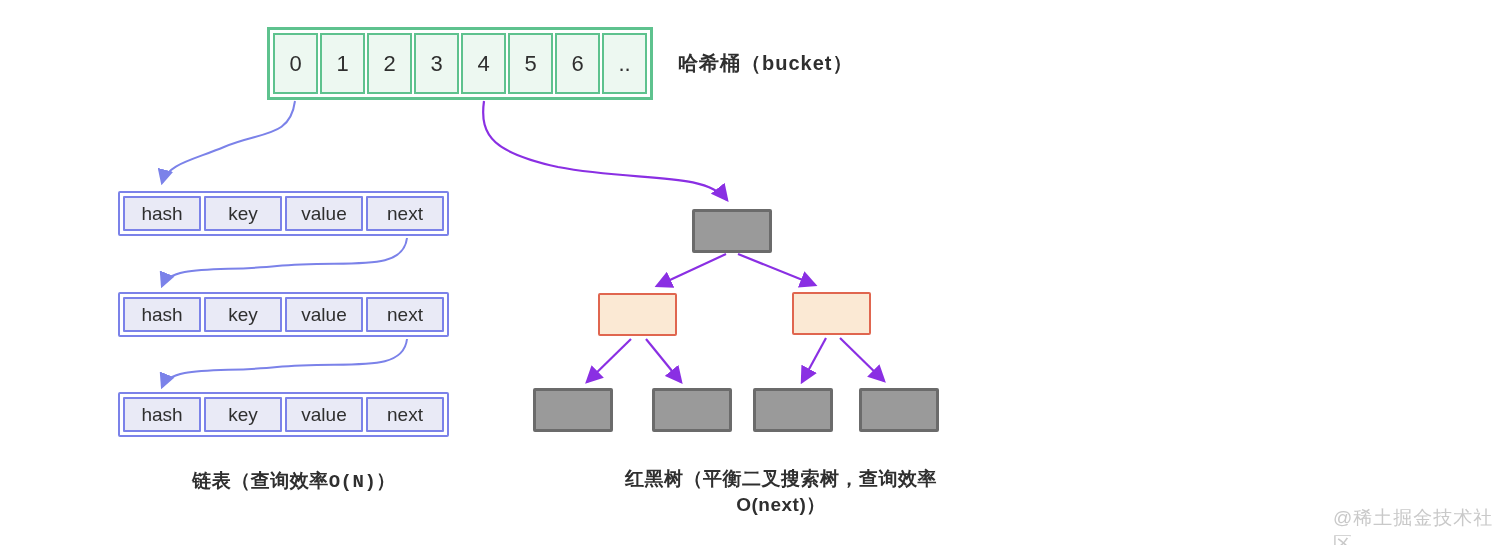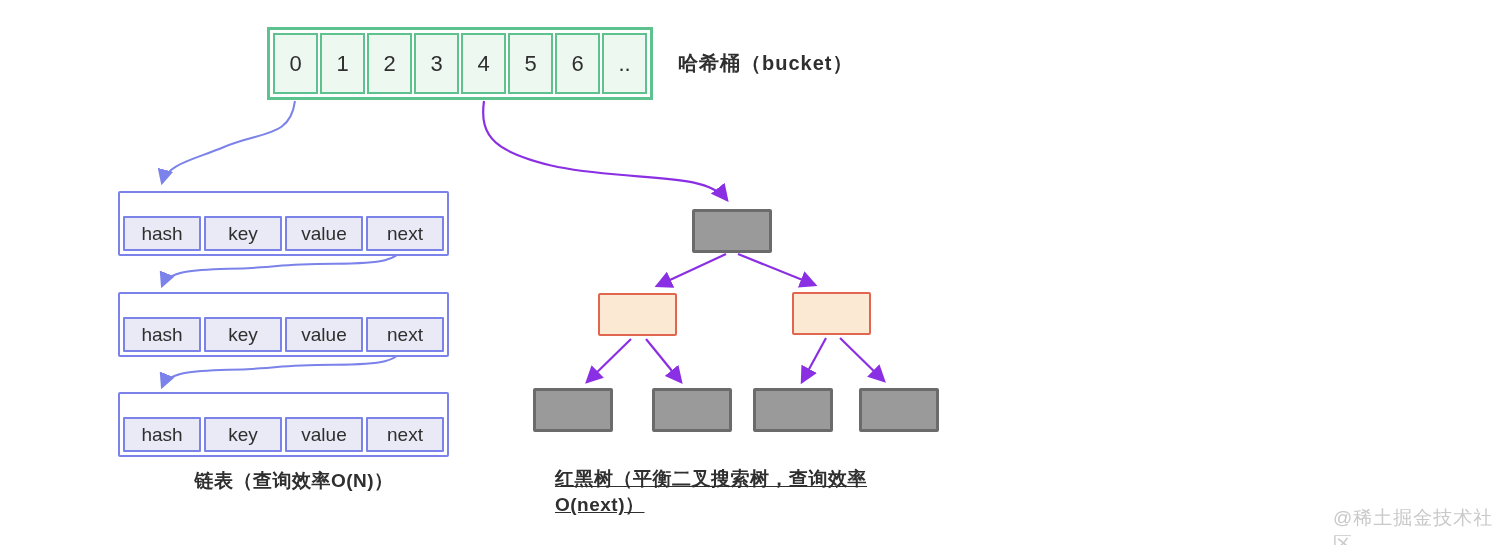--- a/index.html
+++ b/index.html
@@ -22,36 +22,36 @@
          display:flex;align-items:center;justify-content:center;
          font-size:22px;color:var(--ink);}
   .bucket-label{position:absolute;left:678px;top:50px;font-size:20px;font-weight:700;color:var(--ink);letter-spacing:1px;}
 
   
   .lnode{position:absolute;left:118px;display:flex;gap:3px;padding:3px;
          border:2px solid var(--list-border);background:#ffffff;border-radius:2px;}
   .lnode1{top:191px;} .lnode2{top:292px;} .lnode3{top:392px;}
   .lcell{width:74px;height:31px;border:2px solid var(--list-border);background:var(--list-fill);
          display:flex;align-items:center;justify-content:center;border-radius:1px;
-         font-size:19px;font-weight:500;color:var(--ink);margin-top:20px;}
+         font-size:19px;font-weight:500;color:var(--ink);}
 
   
   .tnode{position:absolute;border-radius:2px;}
   .tgray{width:74px;height:38px;border:3px solid var(--gray-border);background:var(--gray-fill);}
   .torange{width:75px;height:39px;border:2.5px solid var(--orange-border);background:var(--orange-fill);}
   .troot{left:692px;top:209px;}
   .tleft{left:598px;top:293px;}
   .tright{left:792px;top:292px;}
   .tleaf1{left:533px;top:388px;} .tleaf2{left:652px;top:388px;}
   .tleaf3{left:753px;top:388px;} .tleaf4{left:859px;top:388px;}
 
   
   .caption{position:absolute;font-size:19px;font-weight:600;color:var(--ink);letter-spacing:0.5px;}
-  .caption-left{left:144px;top:468px;width:300px;text-align:center;}
-  .caption-right{left:555px;top:466px;width:400px;line-height:26px;text-decoration:underline;}
+  .caption-left{left:144px;top:468px;width:300px;text-align:center;font-family:Liberation Mono, monospace;}
+  .caption-right{left:581px;top:466px;width:400px;text-align:center;line-height:26px;}
 
   .watermark{position:absolute;left:1333px;top:505px;font-size:19px;color:var(--wm);letter-spacing:1px;}
 </style>
 </head>
 <body>
 
 <div class="stage">
 
   <svg class="arrows" viewBox="0 0 1512 545">
     <defs>

